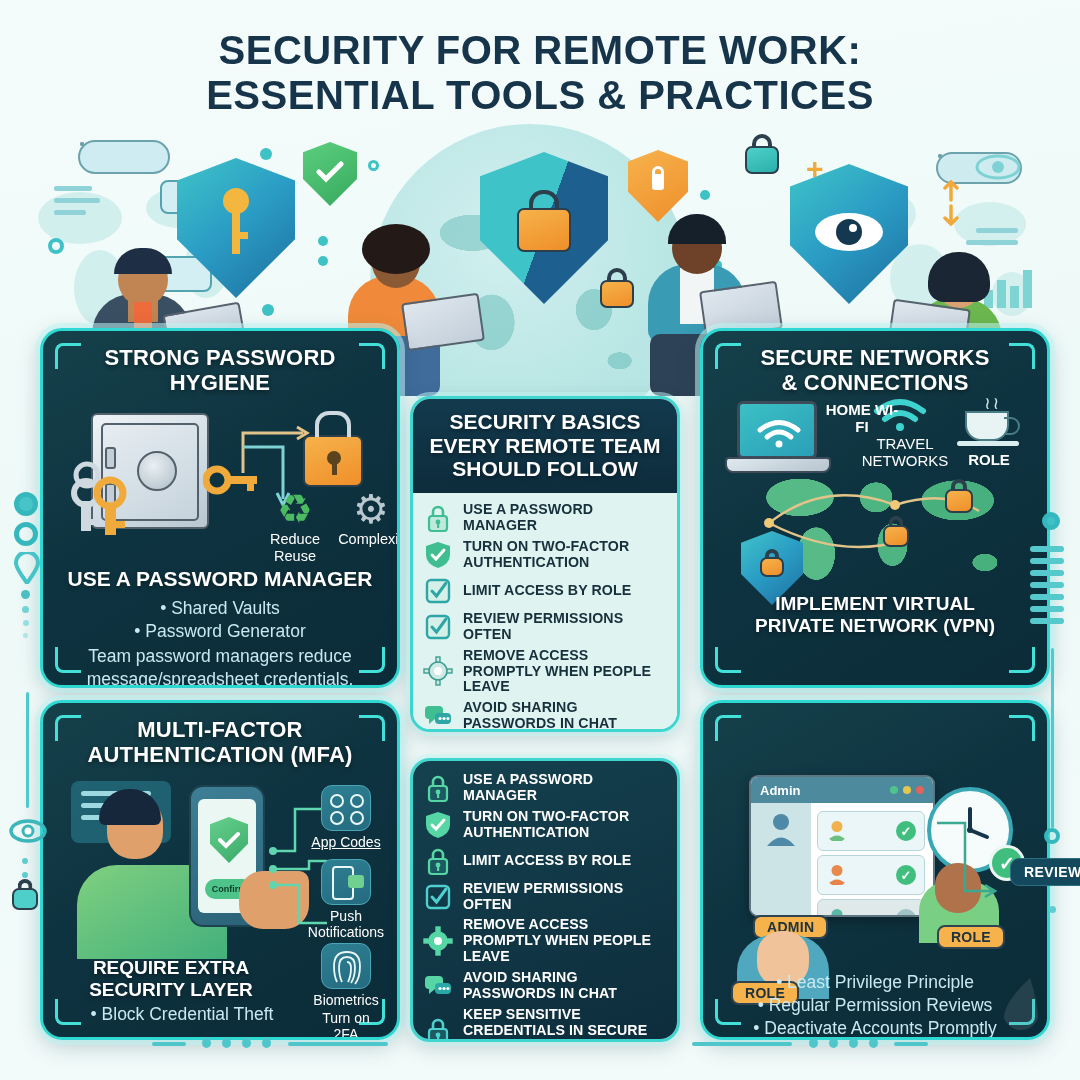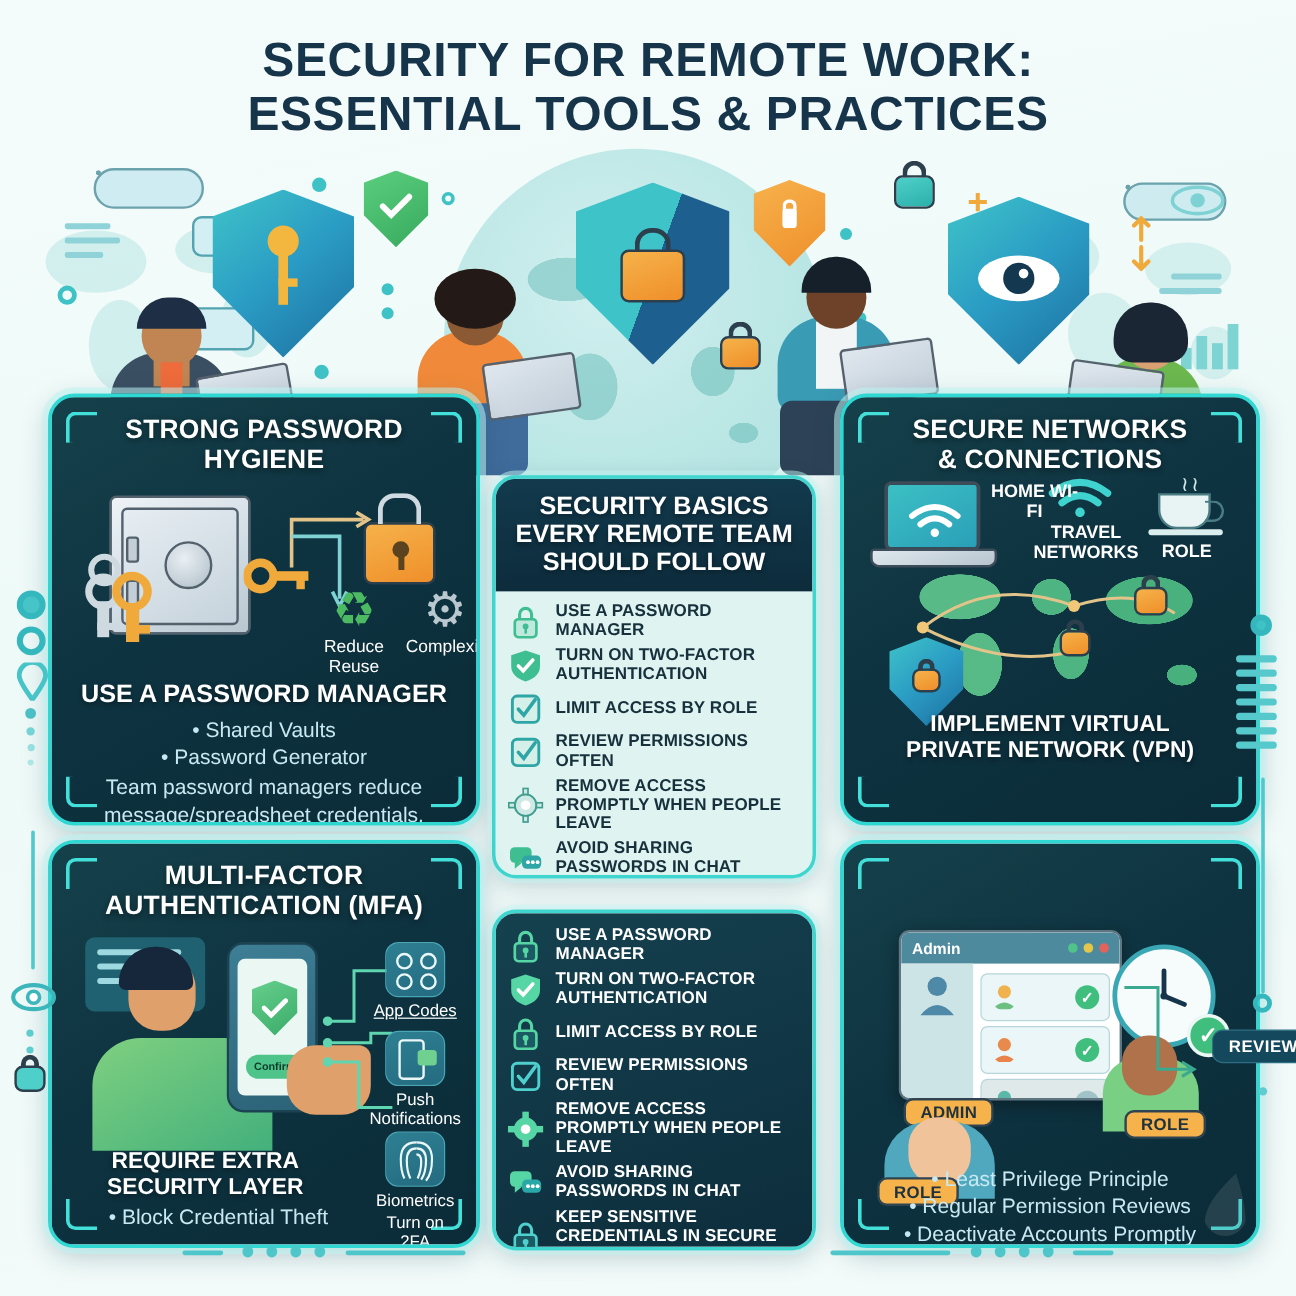--- a/index.html
+++ b/index.html
@@ -485,21 +485,21 @@
       <path d="M4 14 Q27 -4 50 14" stroke="#3fd3cf" stroke-width="6" fill="none" stroke-linecap="round"></path>
       <path d="M12 22 Q27 10 42 22" stroke="#3fd3cf" stroke-width="6" fill="none" stroke-linecap="round"></path>
       <circle cx="27" cy="30" r="4" fill="#3fd3cf"></circle>
     </svg>
 
     <div class="cup" style="right:38px; top:80px;"></div>
     <div style="position:absolute; right:46px; top:62px; color:#cfe8ea; font-size:17px; letter-spacing:2px;">≀≀</div>
     <div style="position:absolute; right:28px; top:110px; width:62px; height:5px; border-radius:3px; background:#dbeeee;"></div>
 
     <div class="small-cap" style="left:120px; top:70px; width:78px; font-weight:bold; font-size:15px;">HOME WI-FI</div>
-    <div class="small-cap" style="left:152px; top:104px; width:100px; font-weight:bold; font-size:15px;">TRAVEL NETWORKS</div>
+    <div class="small-cap" style="left:152px; top:104px; width:100px; font-weight:normal; font-size:15px;">TRAVEL NETWORKS</div>
     <div class="small-cap" style="right:22px; top:120px; width:72px; font-weight:bold; font-size:15px;">ROLE</div>
 
     <svg style="position:absolute; left:50px; top:140px;" width="260" height="90">
       <path d="M16 52 Q72 8 142 34" stroke="#e2c389" stroke-width="2.5" fill="none"></path>
       <path d="M16 52 Q86 88 148 70" stroke="#e2c389" stroke-width="2.5" fill="none"></path>
       <path d="M142 34 Q192 18 226 40" stroke="#e2c389" stroke-width="2.5" fill="none"></path>
       <circle cx="16" cy="52" r="5" fill="#f0c878"></circle>
         <circle cx="142" cy="34" r="5" fill="#f0c878"></circle>
       <circle cx="148" cy="70" r="5" fill="#f0c878"></circle>
     </svg>

